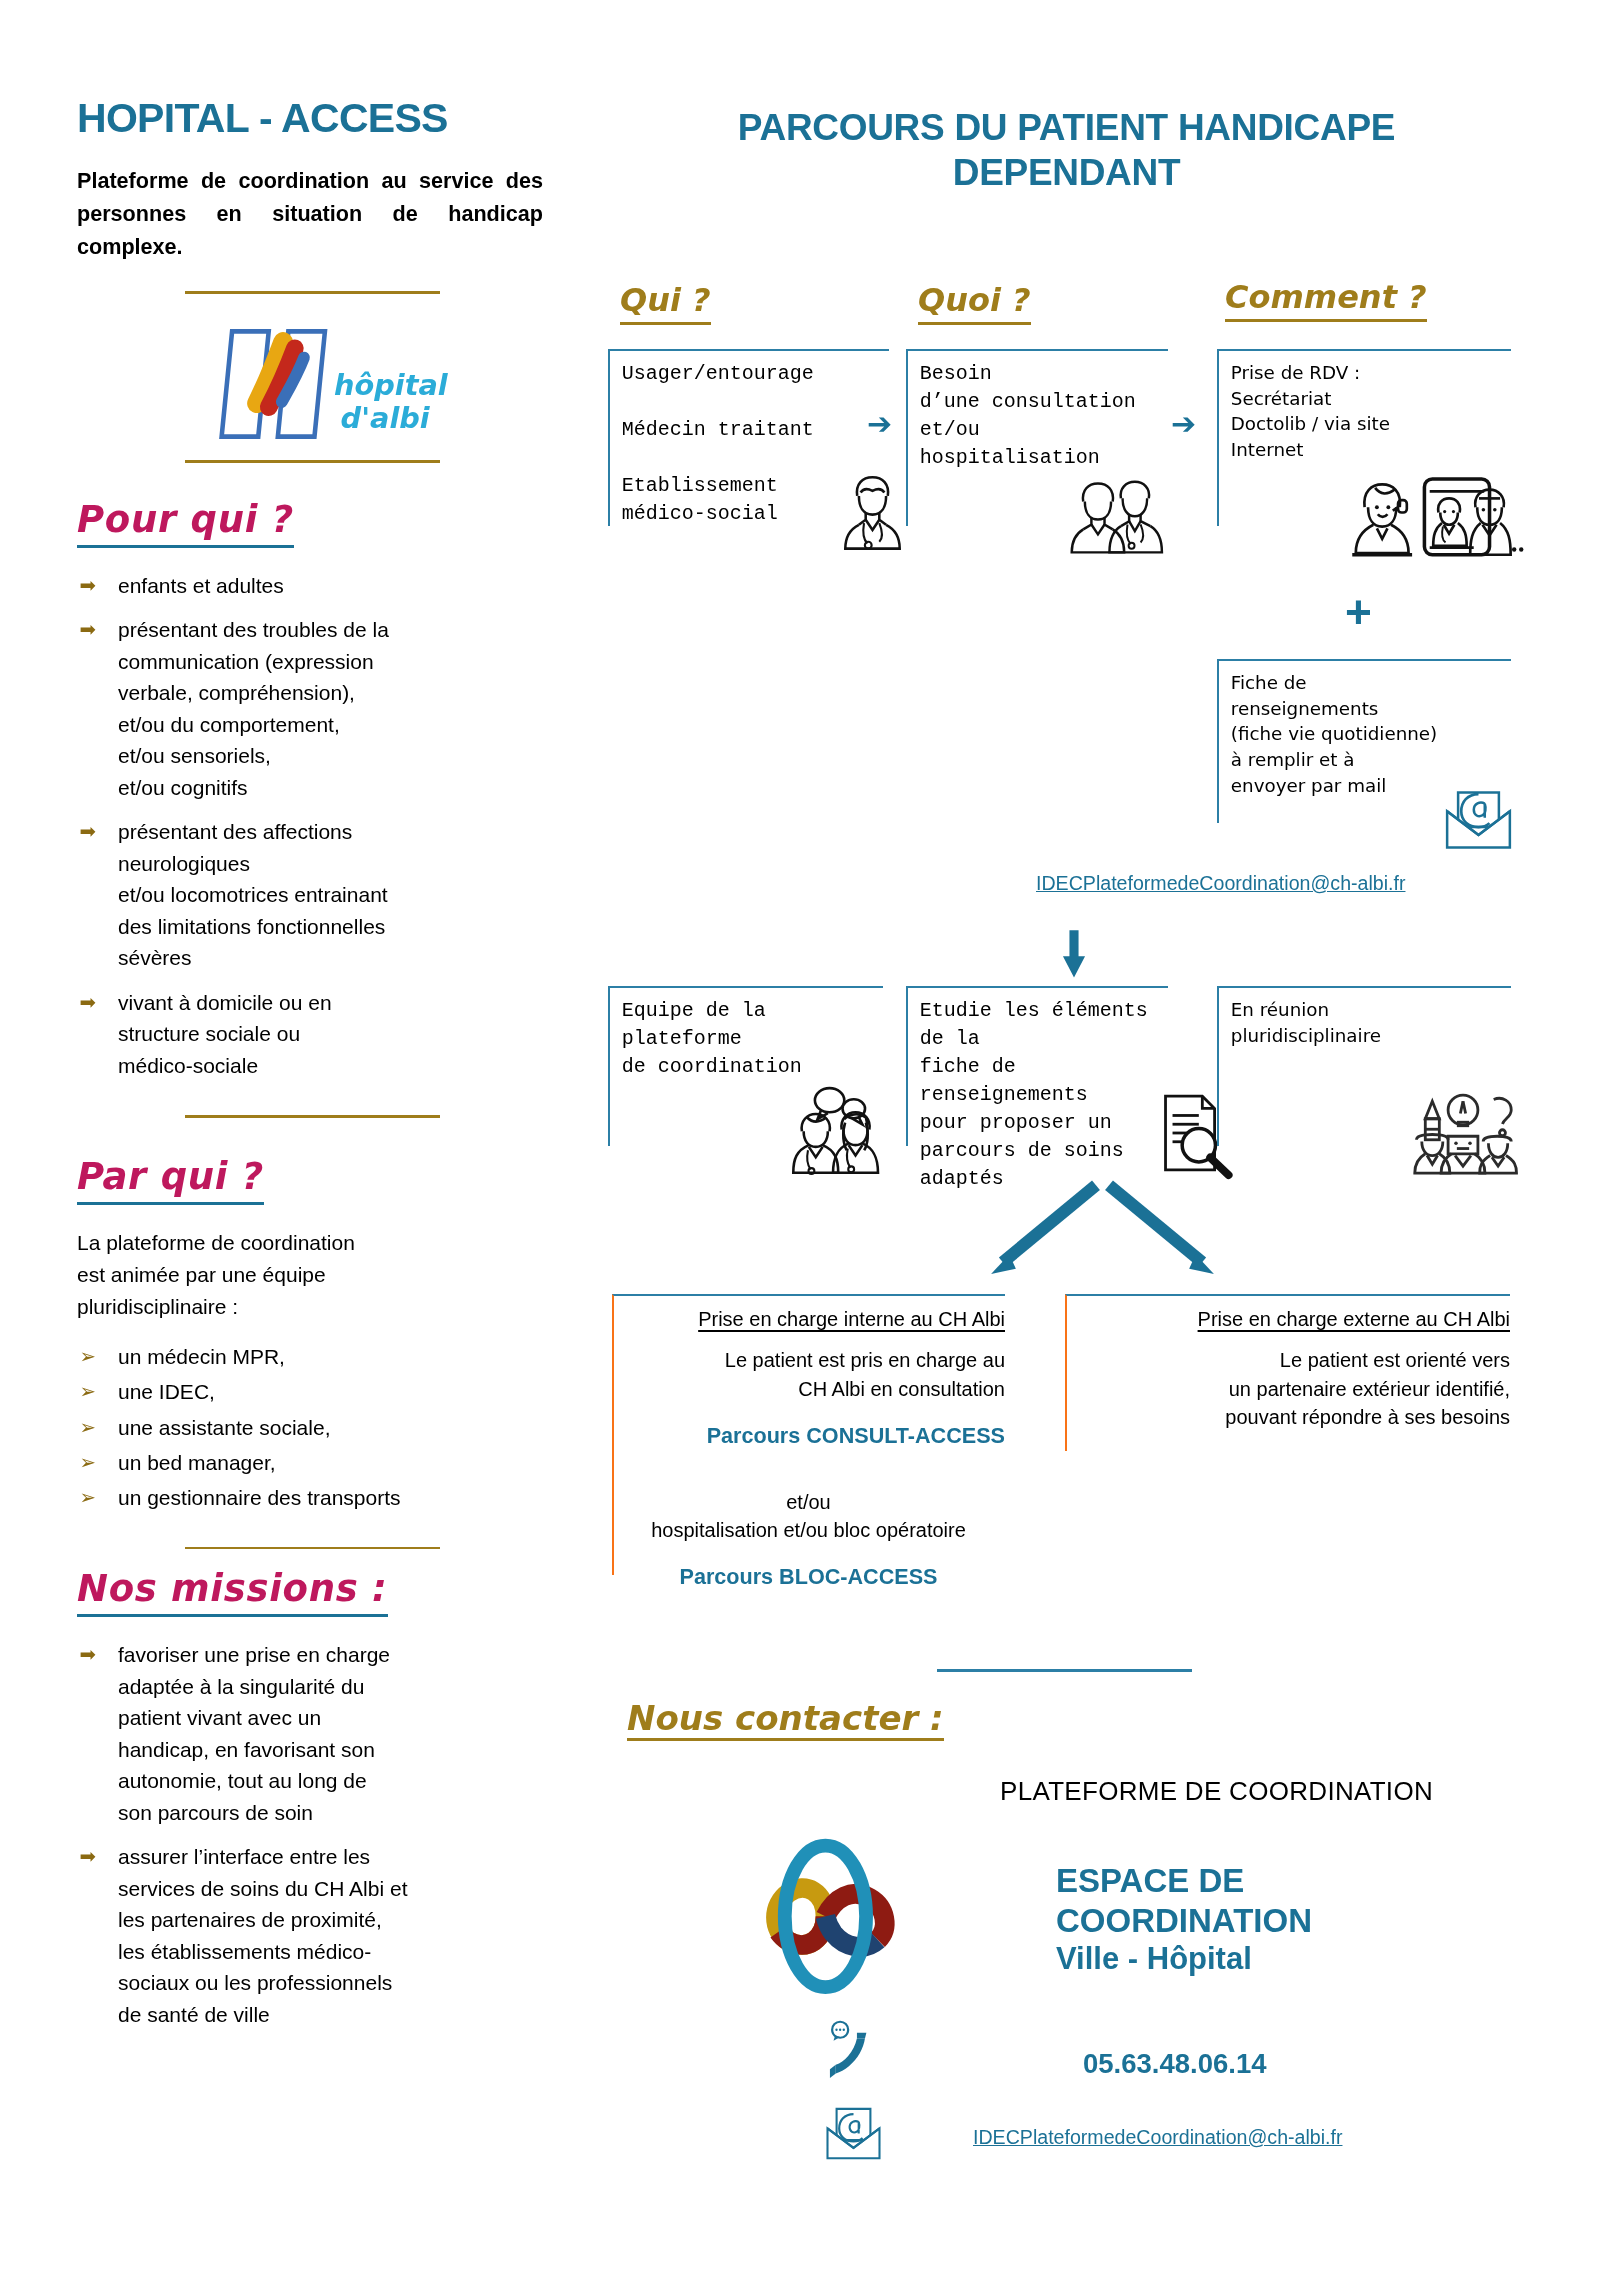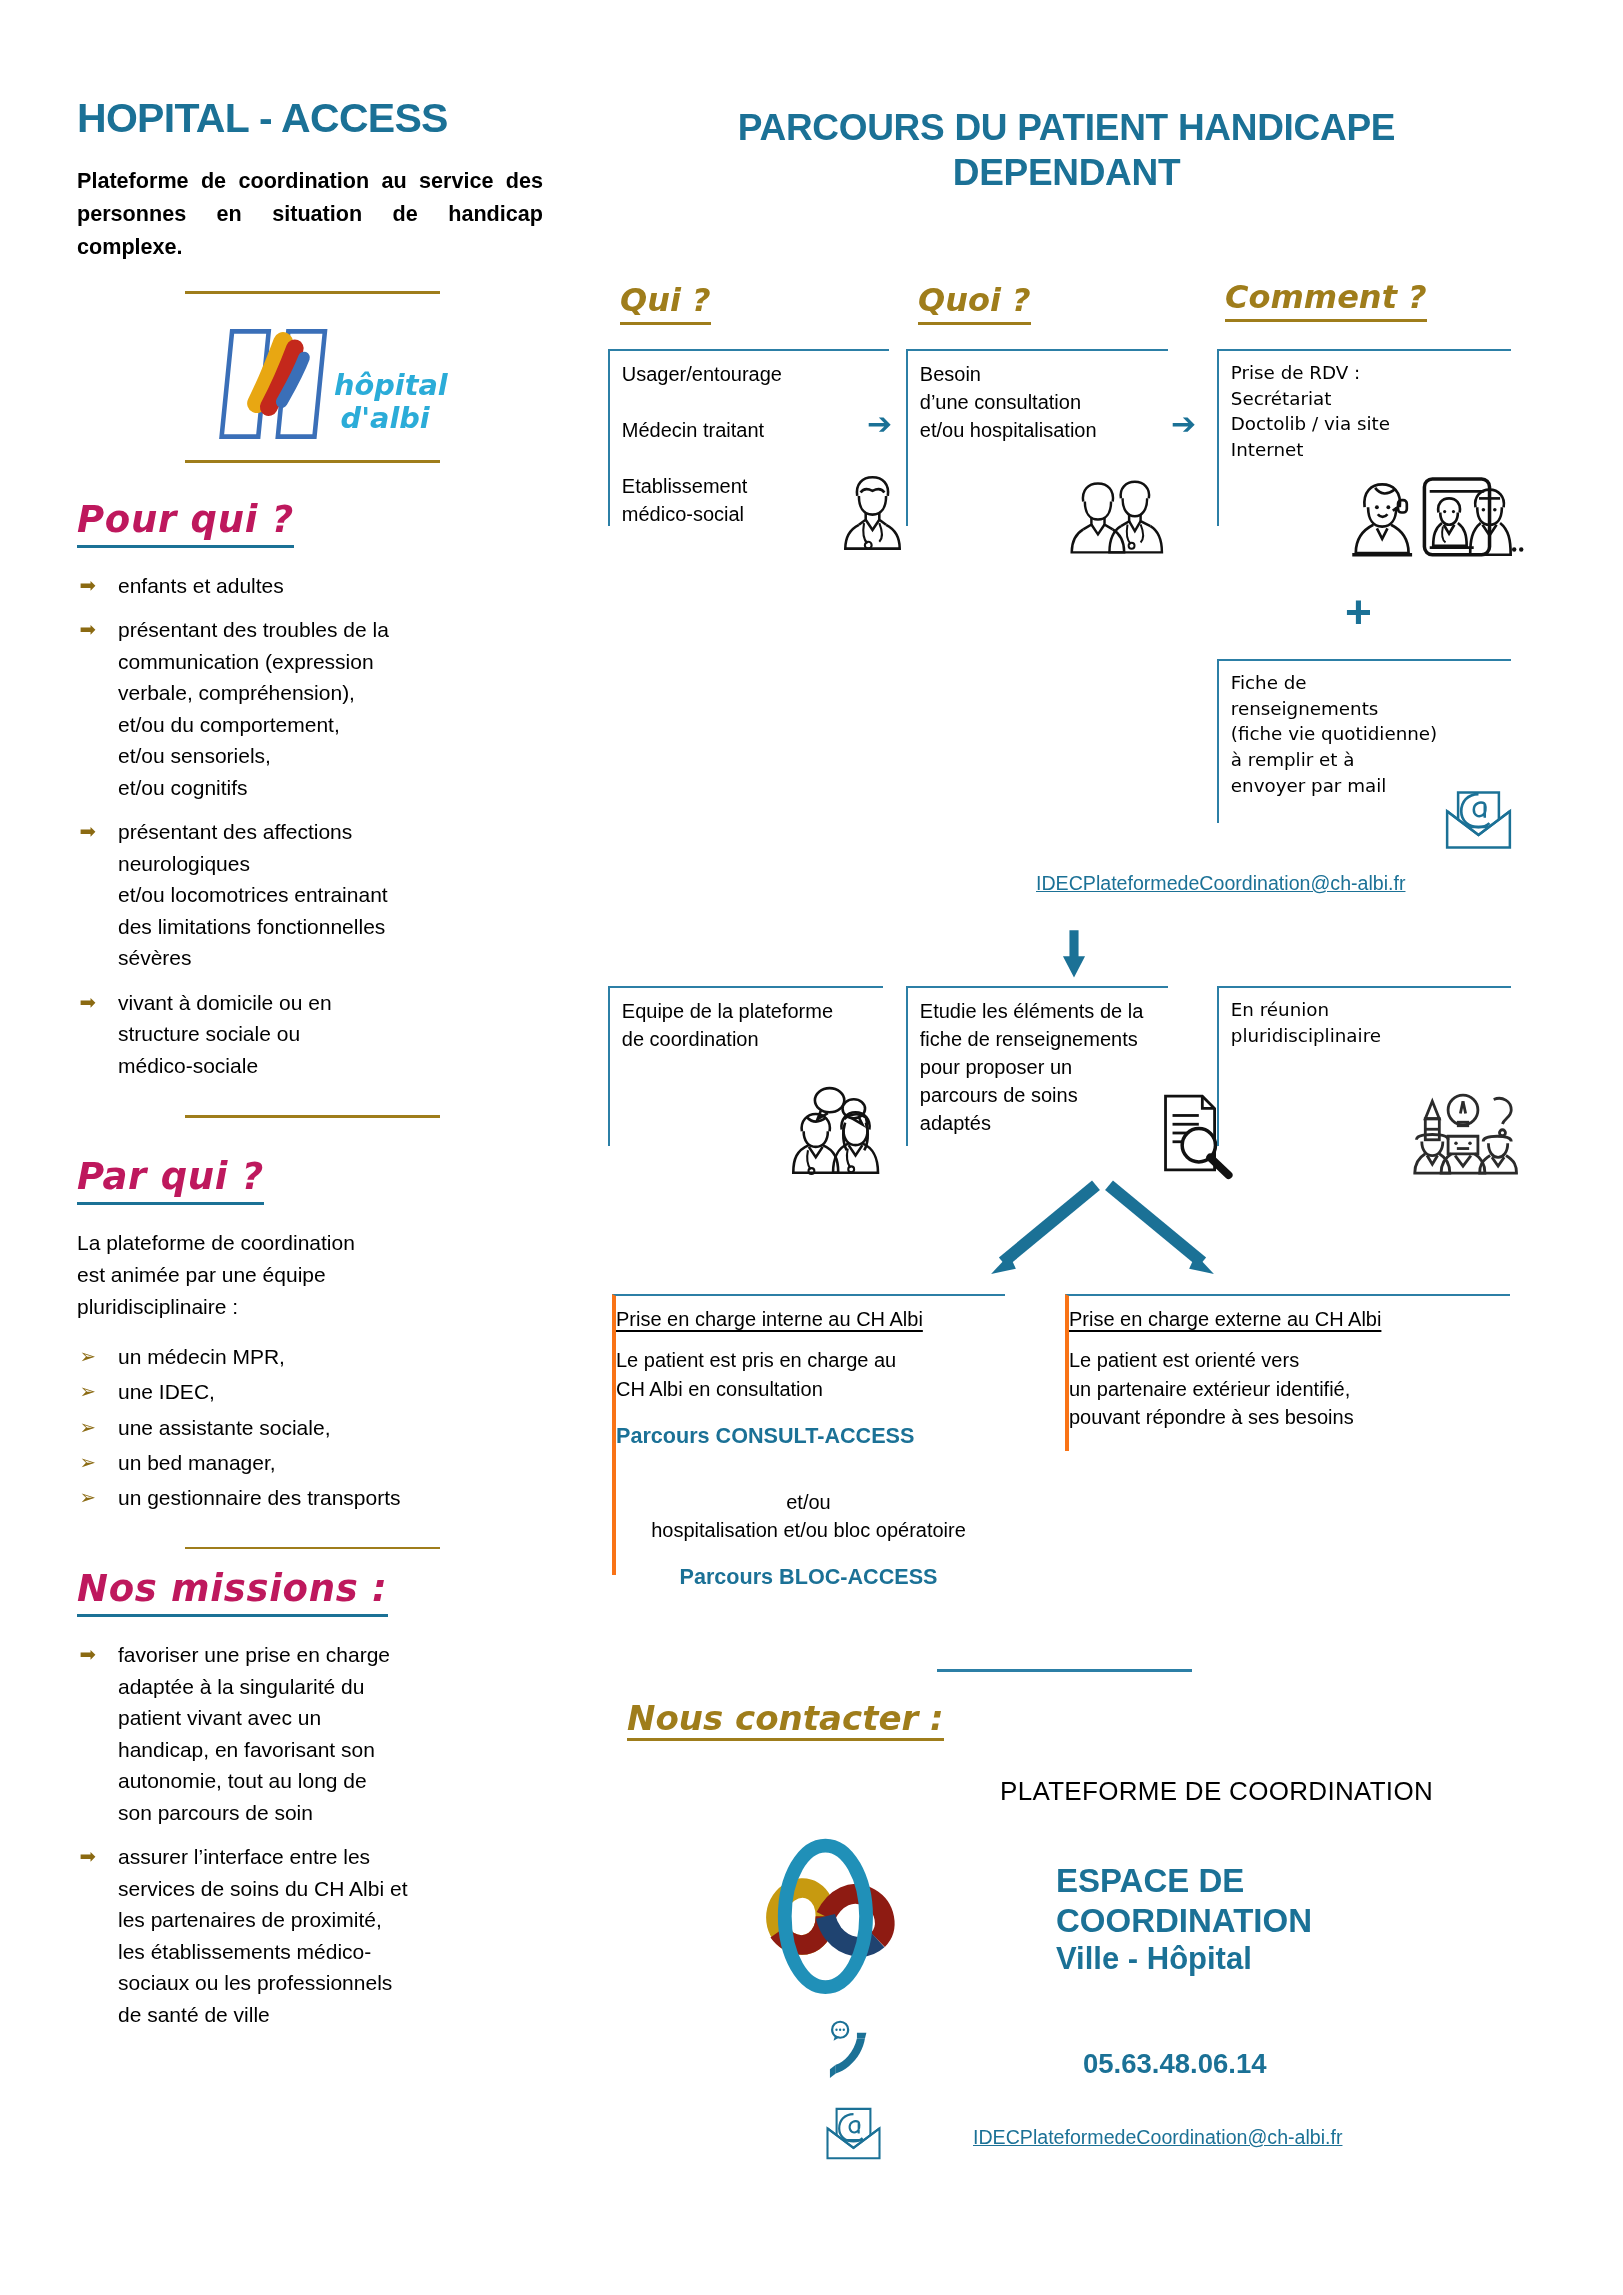--- a/index.html
+++ b/index.html
@@ -71,41 +71,41 @@
     border-bottom:3.3px solid #9F7D1B;
     padding-bottom:2.6px;
   }
 
   .box {
     border-top:2px solid #2C7FA6;
     border-left:2px solid #2C7FA6;
     position:relative;
   }
   .box .bt { font-size:20px; line-height:1.40; padding:9.2px 7.9px 0 11.8px; white-space:pre-line; }
-  .box .bt.cond { font-family:Liberation Sans, sans-serif; }
+  .box .bt.cond { font-family:Liberation Mono, monospace; }
   .box .bt.wide { font-family:"DejaVu Sans", sans-serif; font-size:18.3px; }
 
   .arrow-r {
     position:absolute; color:#1B7196; font-size:30px; line-height:1;
     font-family:"DejaVu Sans", sans-serif;
   }
   .plus {
     position:absolute; color:#1B7196; font-weight:bold; font-size:46px;
     line-height:1; font-family:"Liberation Sans", sans-serif;
   }
   .mailto {
     position:absolute; color:#1B7196; font-size:19.6px;
     text-decoration:underline; white-space:nowrap;
   }
   .dn-arrow { position:absolute; }
 
   .pc-box {
     border-top:2px solid #2C7FA6;
-    border-left:4px solid #f97316;
-    position:absolute; text-align:left;
+    border-left:2px solid #f97316;
+    position:absolute; text-align:right;
   }
   .pc-title {
     font-size:20px; text-decoration:underline; padding-top:11.8px;
     text-underline-offset:3.9px;
   }
   .pc-body { font-size:20px; line-height:1.42; padding-top:15.7px; white-space:pre-line; }
   .pc-hl { font-size:21.6px; font-weight:bold; color:#1B7196; padding-top:19.6px; }
   .pc-mid { font-size:20px; line-height:1.42; padding-top:15.7px; white-space:pre-line; }
 
   .rule-blue { height:2.6px; background:#2C7FA6; }

